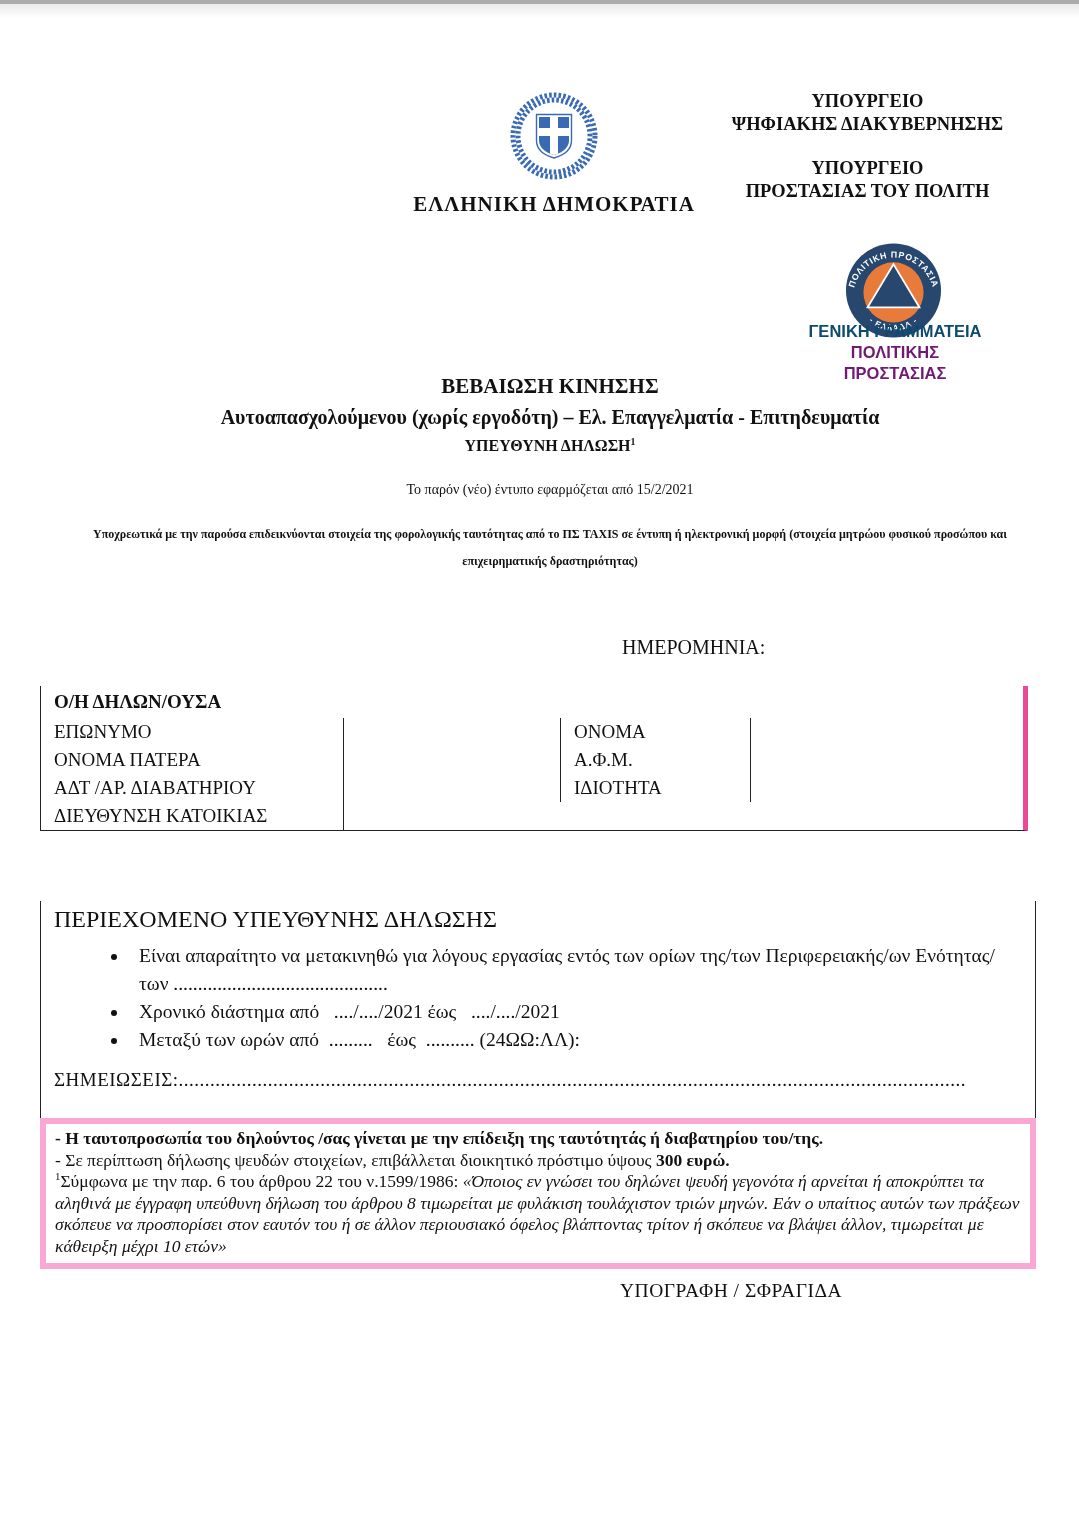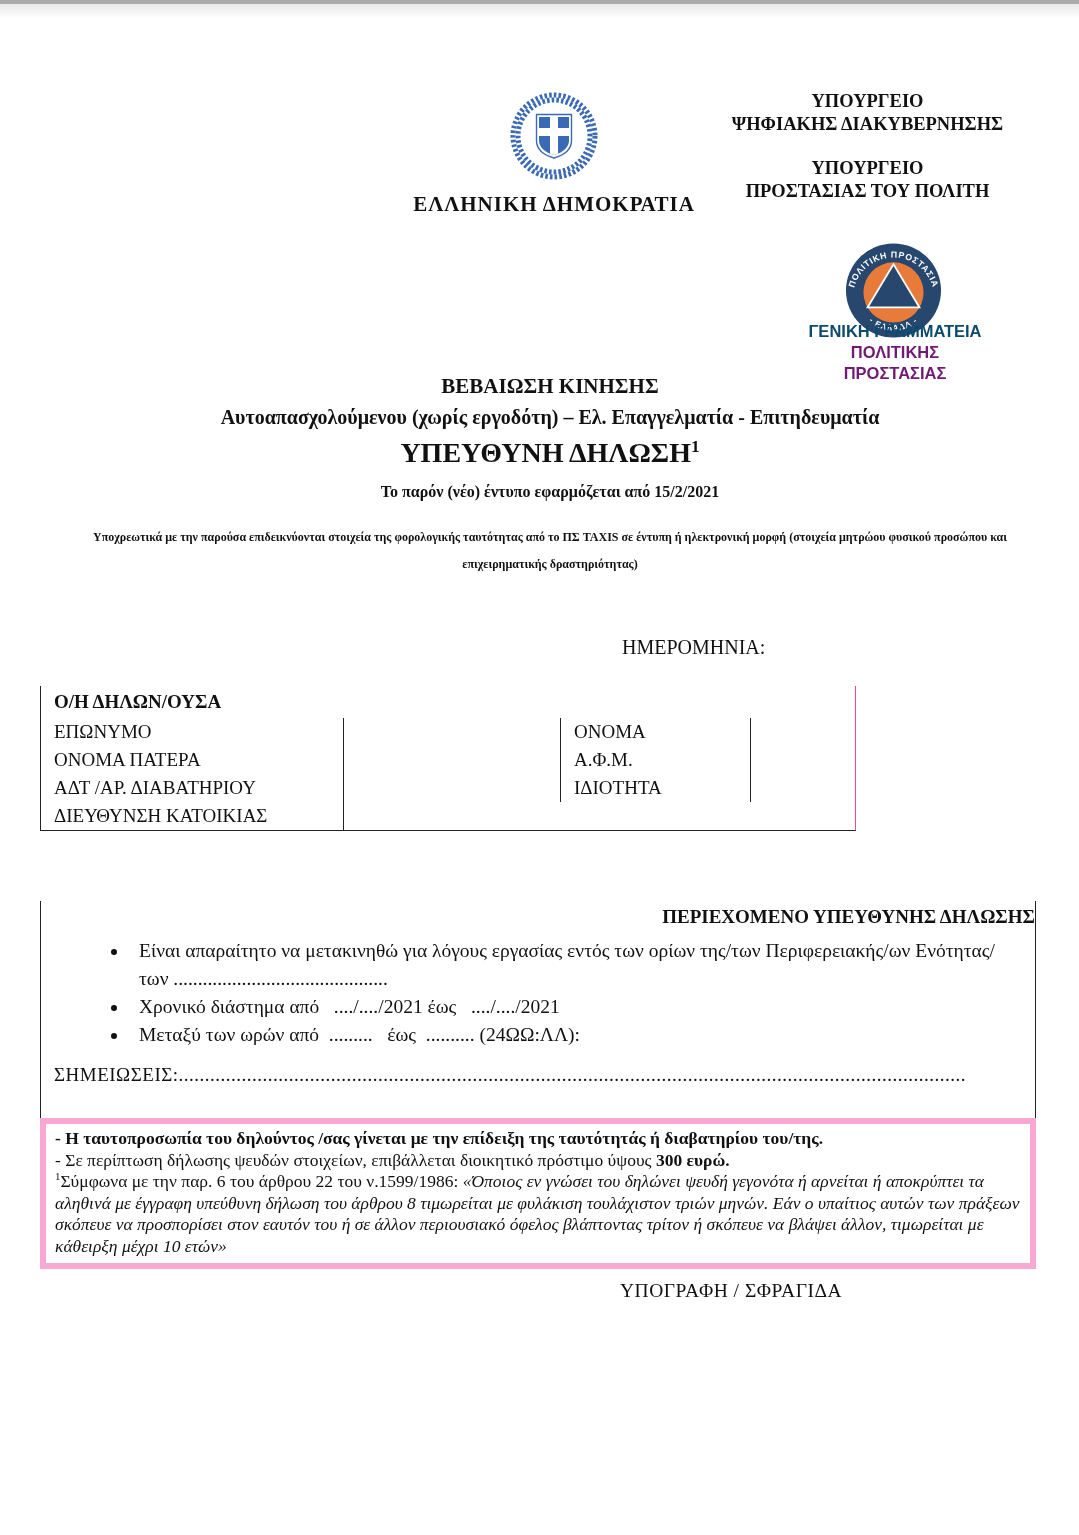--- a/index.html
+++ b/index.html
@@ -22,47 +22,47 @@
   
   .cp-logo{position:absolute;left:845px;top:241px;}
   .cp-caption{position:absolute;left:800px;top:321px;width:190px;text-align:center;
               font-family:"Liberation Sans","DejaVu Sans",sans-serif;
               font-weight:bold;font-size:16.5px;line-height:21px;}
 
   
   .titleblk{position:absolute;left:55px;top:374px;width:990px;text-align:center;}
   .t1{font-weight:bold;font-size:21px;}
   .t2{font-weight:bold;font-size:20px;margin-top:7px;}
-  .t3{font-weight:bold;font-size:28px;margin-top:8px;}
+  .t3{font-weight:bold;font-size:16px;margin-top:8px;}
   sup{vertical-align:super;font-size:0.62em;line-height:0;}
-  .teff{font-weight:bold;font-size:16px;margin-top:14px;}
+  .teff{font-weight:normal;font-size:14px;margin-top:27px;}
   .intro{font-weight:bold;font-size:12px;line-height:27px;margin:23px auto 0 auto;width:944px;}
 
   .datelbl{position:absolute;left:622px;top:636px;font-size:20px;}
 
   
-  .tbl{position:absolute;left:40px;top:686px;width:816px;box-sizing:border-box;
-       border-left:1px solid #222;border-right:1px solid #ec4899;border-bottom:1px solid #222;
+  .tbl{position:absolute;left:40px;top:686px;width:988px;box-sizing:border-box;
+       border-left:1px solid #222;border-right:5px solid #ec4899;border-bottom:1px solid #222;
        font-size:19px;}
   .tr{display:flex;}
   .th{height:32px;font-weight:bold;padding-left:13px;display:flex;align-items:center;}
   .c{box-sizing:border-box;padding-left:13px;display:flex;align-items:center;}
   .r .c{height:28px;}
   .c1{width:303px;border-right:1px solid #222;}
   .c2{width:217px;border-right:1px solid #222;}
   .c3{width:190px;border-right:1px solid #222;}
   .c4{flex:1;}
   .rest{flex:1;}
   .tall .c1{height:55px;align-items:flex-start;line-height:27px;padding-top:1px;padding-right:30px;}
   .tall .rest{height:55px;}
 
   
   .cbox{position:absolute;left:40px;top:901px;width:996px;height:217px;box-sizing:border-box;
         border-left:1px solid #222;border-right:1px solid #222;}
-  .cbox-h{font-weight:bold;font-size:19px;padding:5px 0 0 13px;text-align:right;}
+  .cbox-h{font-weight:normal;font-size:24px;padding:5px 0 0 13px;}
   .cbox ul{margin:9px 0 0 88px;padding:0;list-style:disc outside;width:870px;}
   .cbox li{font-size:19.5px;line-height:28px;padding-left:10px;white-space:pre-wrap;}
   .notes{margin:15px 0 0 13px;font-size:19px;white-space:nowrap;overflow:hidden;width:966px;letter-spacing:0.5px;}
 
   
   .fbox{position:absolute;left:40px;top:1118px;width:996px;box-sizing:border-box;
         border:6px solid #f9a8d4;padding:4px 9px 6px 9px;font-size:17.5px;line-height:21.5px;}
   .f1{font-weight:bold;}
   .bold{font-weight:bold;}
   .bi{font-weight:normal;font-style:italic;}

